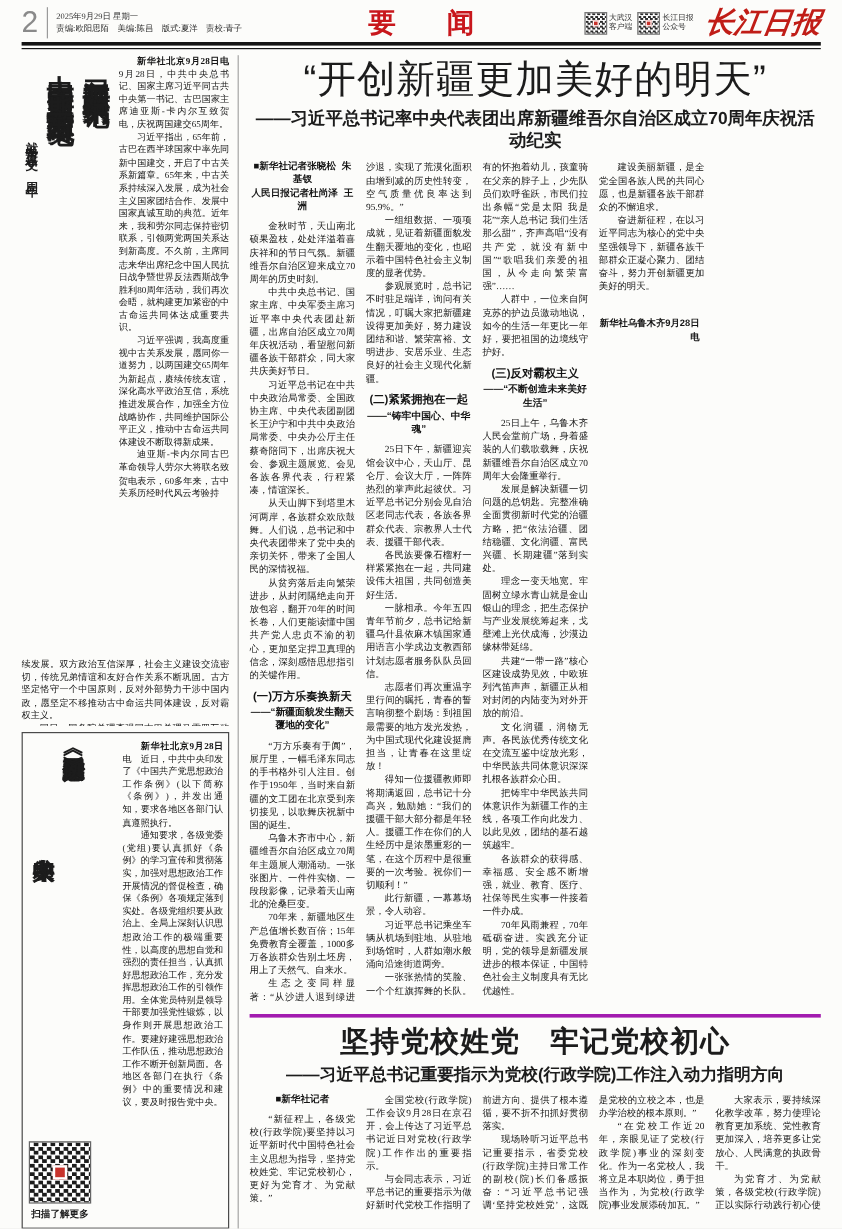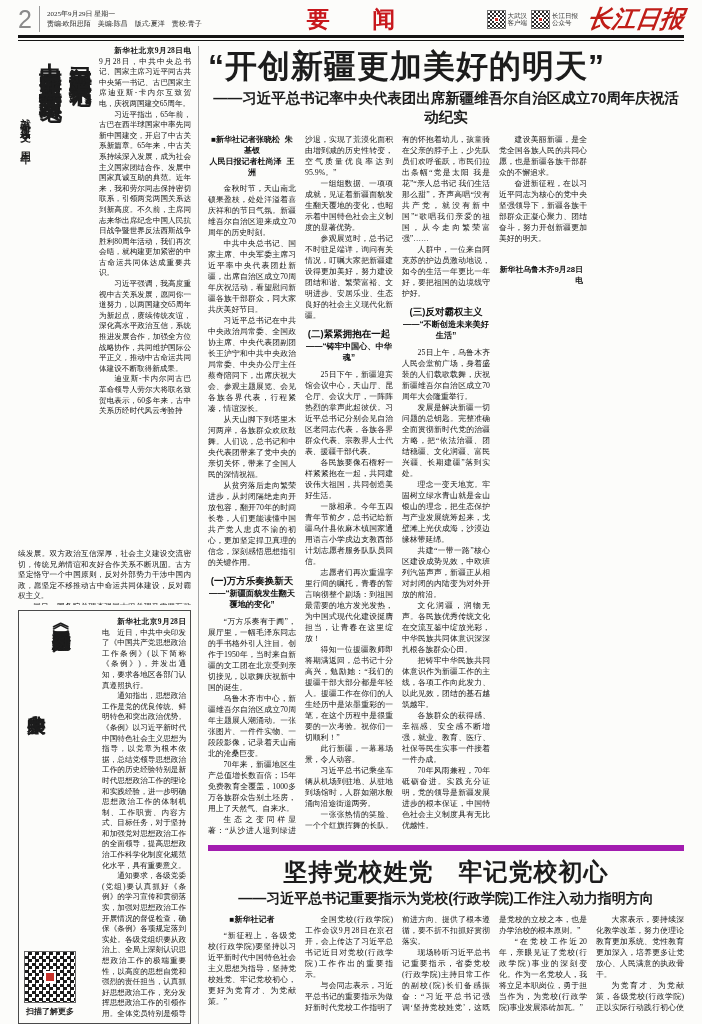--- a/index.html
+++ b/index.html
@@ -54,40 +54,40 @@
   .a2-heads span { display:block; }
   .a2-heads .t2 { padding-top:84px; }
   .a2-qr-wrap { margin-top:auto; text-align:center; }
   .qr-big { width:52px; height:52px; border:1px solid #666; position:relative; margin:0 auto;
             background:repeating-conic-gradient(#1c1c1c 0 25%, #fff 0 50%); background-size:7px 7px; }
   .qr-big::after { content:""; position:absolute; inset:19px; background:#c8322b; border:2px solid #fff; }
   .a2-qr-caption { font-family:"Liberation Sans",sans-serif; font-weight:700; font-size:8px; margin-top:3px; }
   .a2-body { flex:1; overflow:hidden; padding-left:4px; }
 
   
-  .m-title { font-family:"Liberation Sans",sans-serif; font-weight:700;
+  .m-title { text-align:center; font-family:"Liberation Sans",sans-serif; font-weight:400;
              font-size:32px; line-height:36px; margin-top:2px; letter-spacing:1px; }
   .m-subtitle { text-align:center; font-family:"Liberation Sans",sans-serif; font-weight:700;
                 font-size:14.5px; margin:5px 0 7px; }
   .colbody { column-count:5; column-gap:9px; column-fill:auto; overflow:hidden;
              font-size:7.8px; line-height:11px; text-align:justify; color:#141414; }
   .m-body { height:706px; }
   .colbody p { text-indent:2em; }
   .colbody p.byline { text-indent:0; text-align:center; font-family:Liberation Mono, monospace;
                       font-weight:700; font-size:8px; }
   .colbody p.byline-gap { margin-bottom:5px; }
   .colbody p.sub { text-indent:0; text-align:center; font-family:"Liberation Sans",sans-serif;
                    font-weight:900; font-size:9.5px; margin:7px 0 2px; }
   .colbody p.sub2 { text-indent:0; text-align:center; font-family:"Liberation Sans",sans-serif;
                     font-weight:700; font-size:8.2px; margin-bottom:6px; }
   .colbody p.end { text-indent:0; text-align:right; font-family:"Liberation Sans",sans-serif;
                    font-weight:700; padding-right:4px; margin-top:20px; }
 
   
-  .b-art { border-top:6px solid #a21caf; margin-top:5px; padding-top:7px; }
+  .b-art { border-top:3px solid #a21caf; margin-top:5px; padding-top:7px; }
   .b-title { text-align:center; font-family:"Liberation Sans",sans-serif; font-weight:900;
              font-size:24px; line-height:27px; letter-spacing:1px; }
   .b-subtitle { text-align:center; font-family:"Liberation Sans",sans-serif; font-weight:700;
                 font-size:14px; margin:5px 0 6px; }
   .b-body { height:100px; }
 </style>
 </head>
 <body>
 
 <div class="page">
@@ -149,21 +149,20 @@
             <span>《中国共产党思想政治工作条例》</span>
             <span class="t2">中共中央印发</span>
           </div>
           <div class="a2-qr-wrap">
             <div class="qr-big"></div>
             <div class="a2-qr-caption">扫描了解更多</div>
           </div>
         </div>
         <div class="a2-body smalltext">
             <p class="lead">新华社北京9月28日电　近日，中共中央印发了《中国共产党思想政治工作条例》(以下简称《条例》)，并发出通知，要求各地区各部门认真遵照执行。</p>
-            <p>通知指出，思想政治工作是党的优良传统、鲜明特色和突出政治优势。《条例》以习近平新时代中国特色社会主义思想为指导，以党章为根本依据，总结党领导思想政治工作的历史经验特别是新时代思想政治工作的理论和实践经验，进一步明确思想政治工作的体制机制、工作职责、内容方式、目标任务，对于坚持和加强党对思想政治工作的全面领导，提高思想政治工作科学化制度化规范化水平，具有重要意义。</p>
             <p>通知要求，各级党委(党组)要认真抓好《条例》的学习宣传和贯彻落实，加强对思想政治工作开展情况的督促检查，确保《条例》各项规定落到实处。各级党组织要从政治上、全局上深刻认识思想政治工作的极端重要性，以高度的思想自觉和强烈的责任担当，认真抓好思想政治工作，充分发挥思想政治工作的引领作用。全体党员特别是领导干部要加强党性锻炼，以身作则开展思想政治工作。要建好建强思想政治工作队伍，推动思想政治工作不断开创新局面。各地区各部门在执行《条例》中的重要情况和建议，要及时报告党中央。</p>
           </div>
       </div>
     </div>
 
     <div class="main">
 
       <div class="m-title">“开创新疆更加美好的明天”</div>
       <div class="m-subtitle">——习近平总书记率中央代表团出席新疆维吾尔自治区成立70周年庆祝活动纪实</div>
       <div class="colbody m-body">

